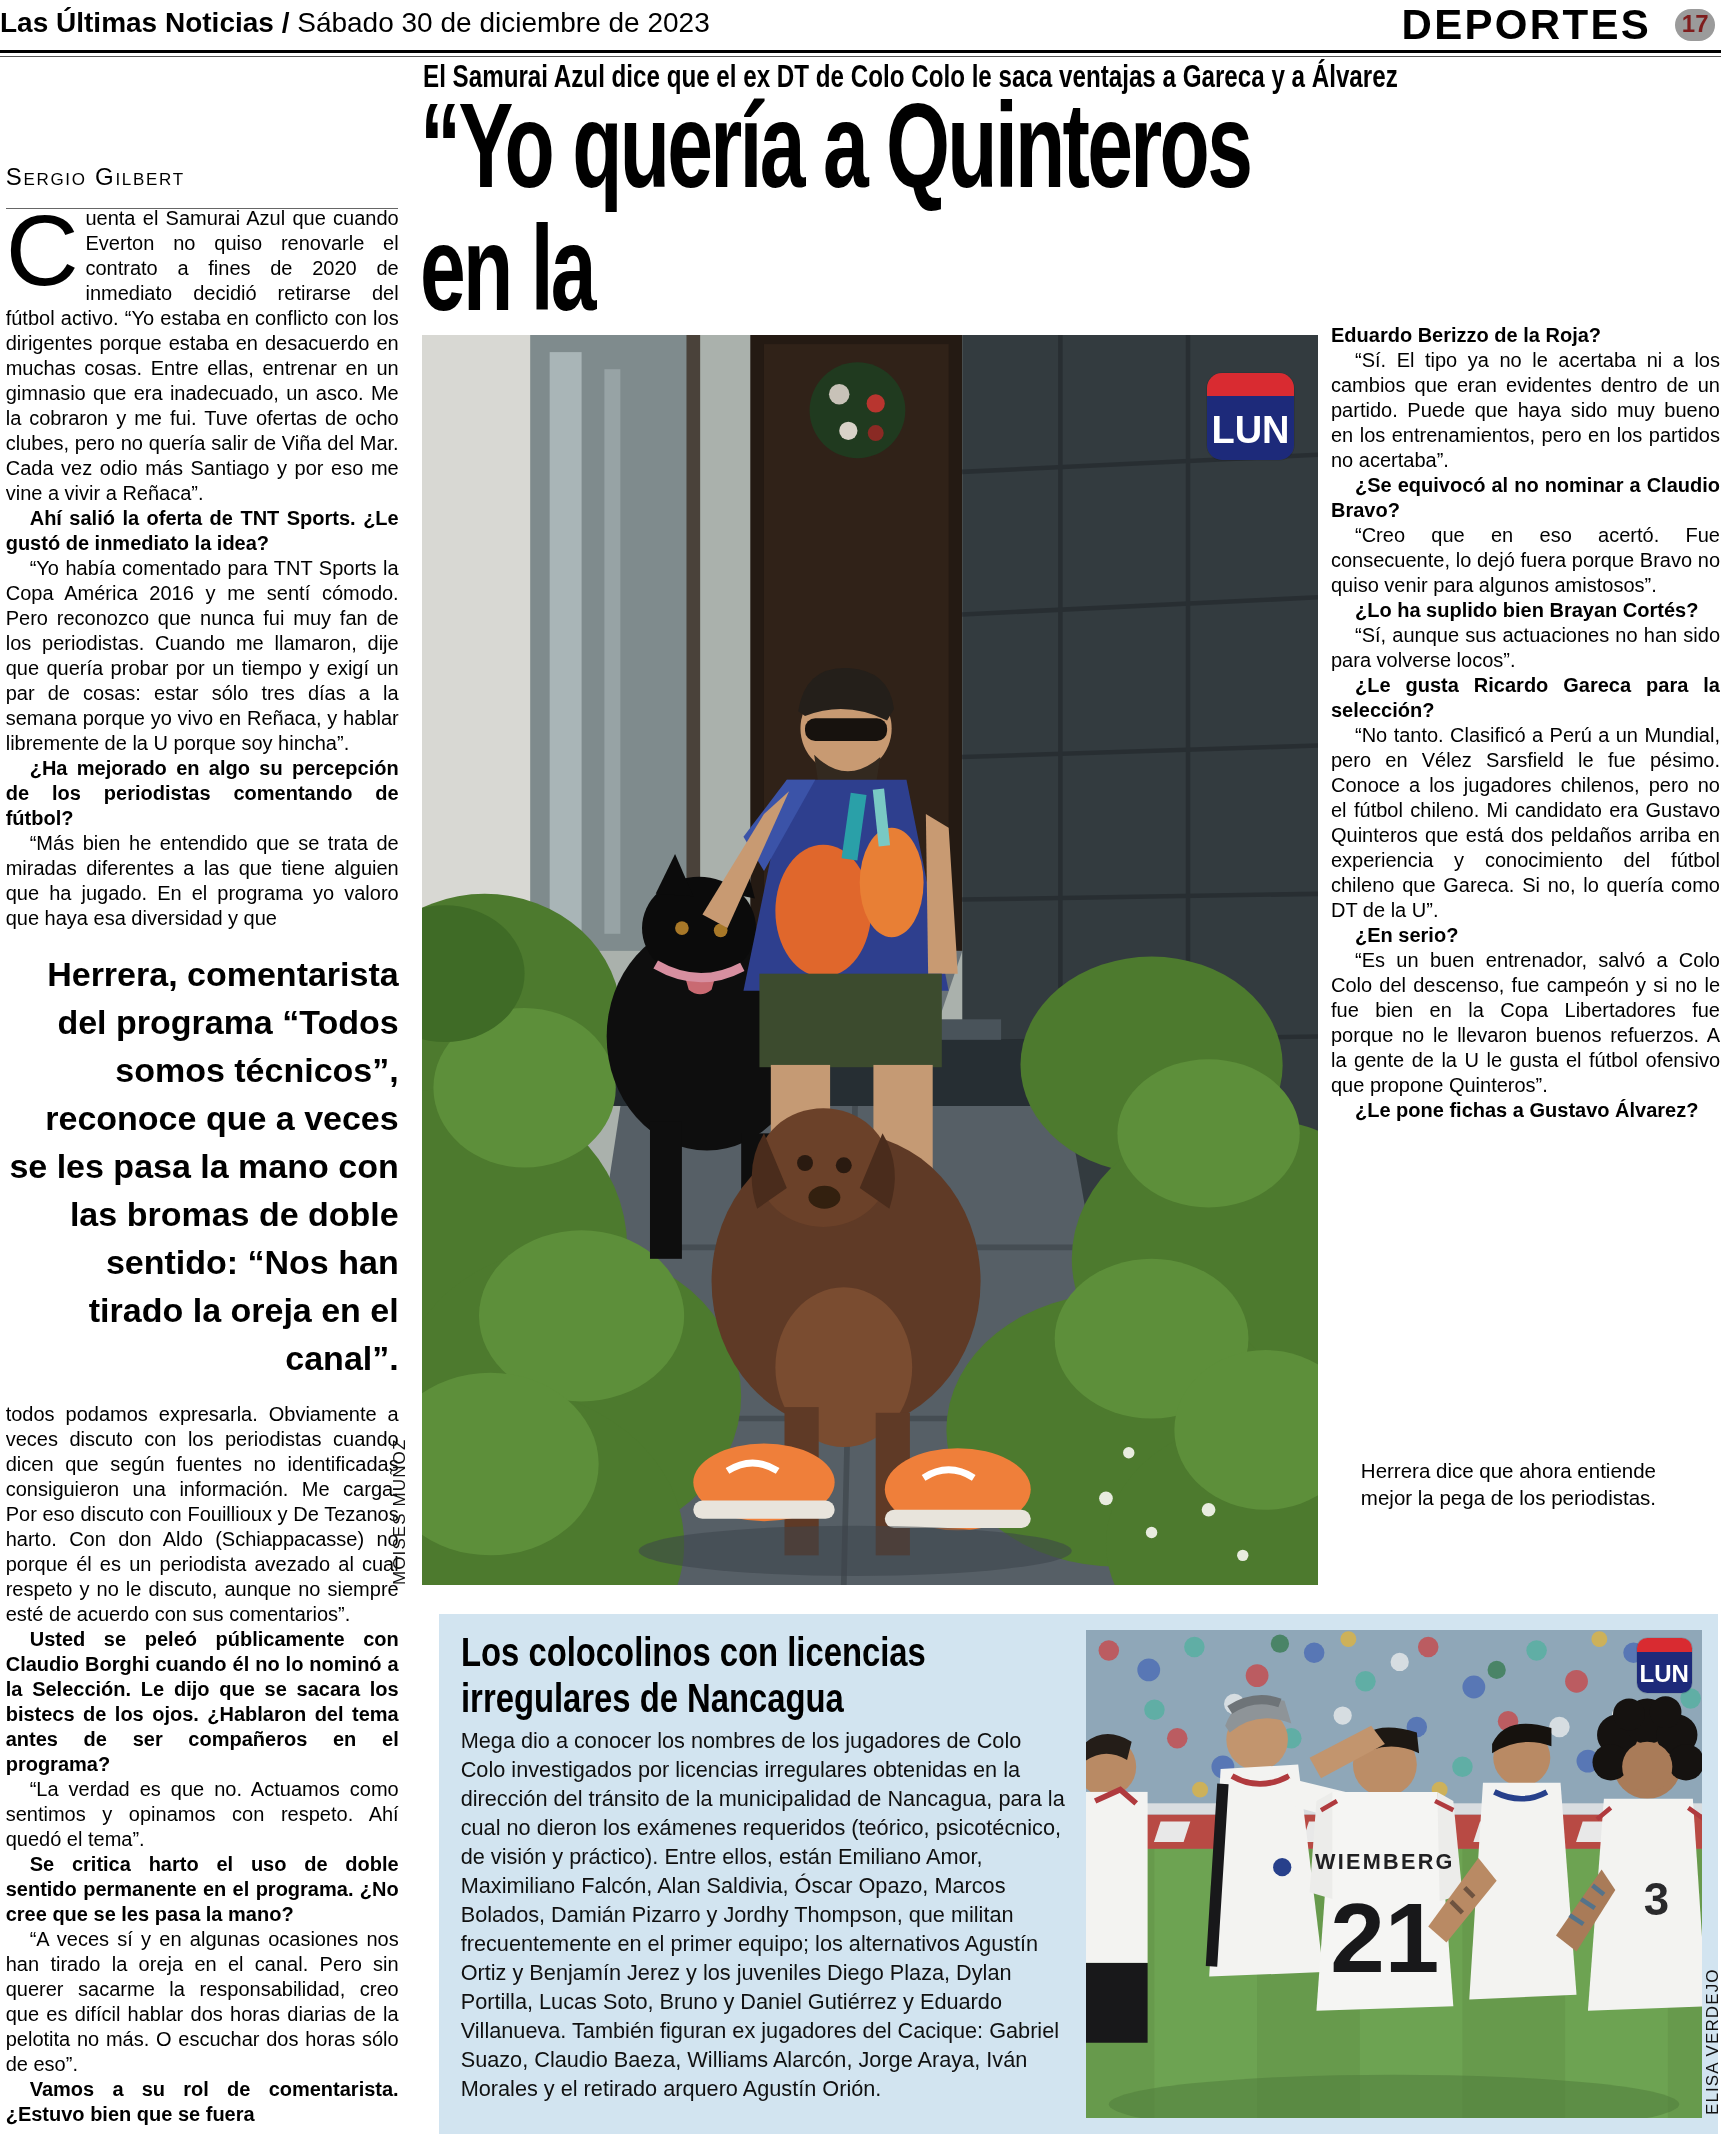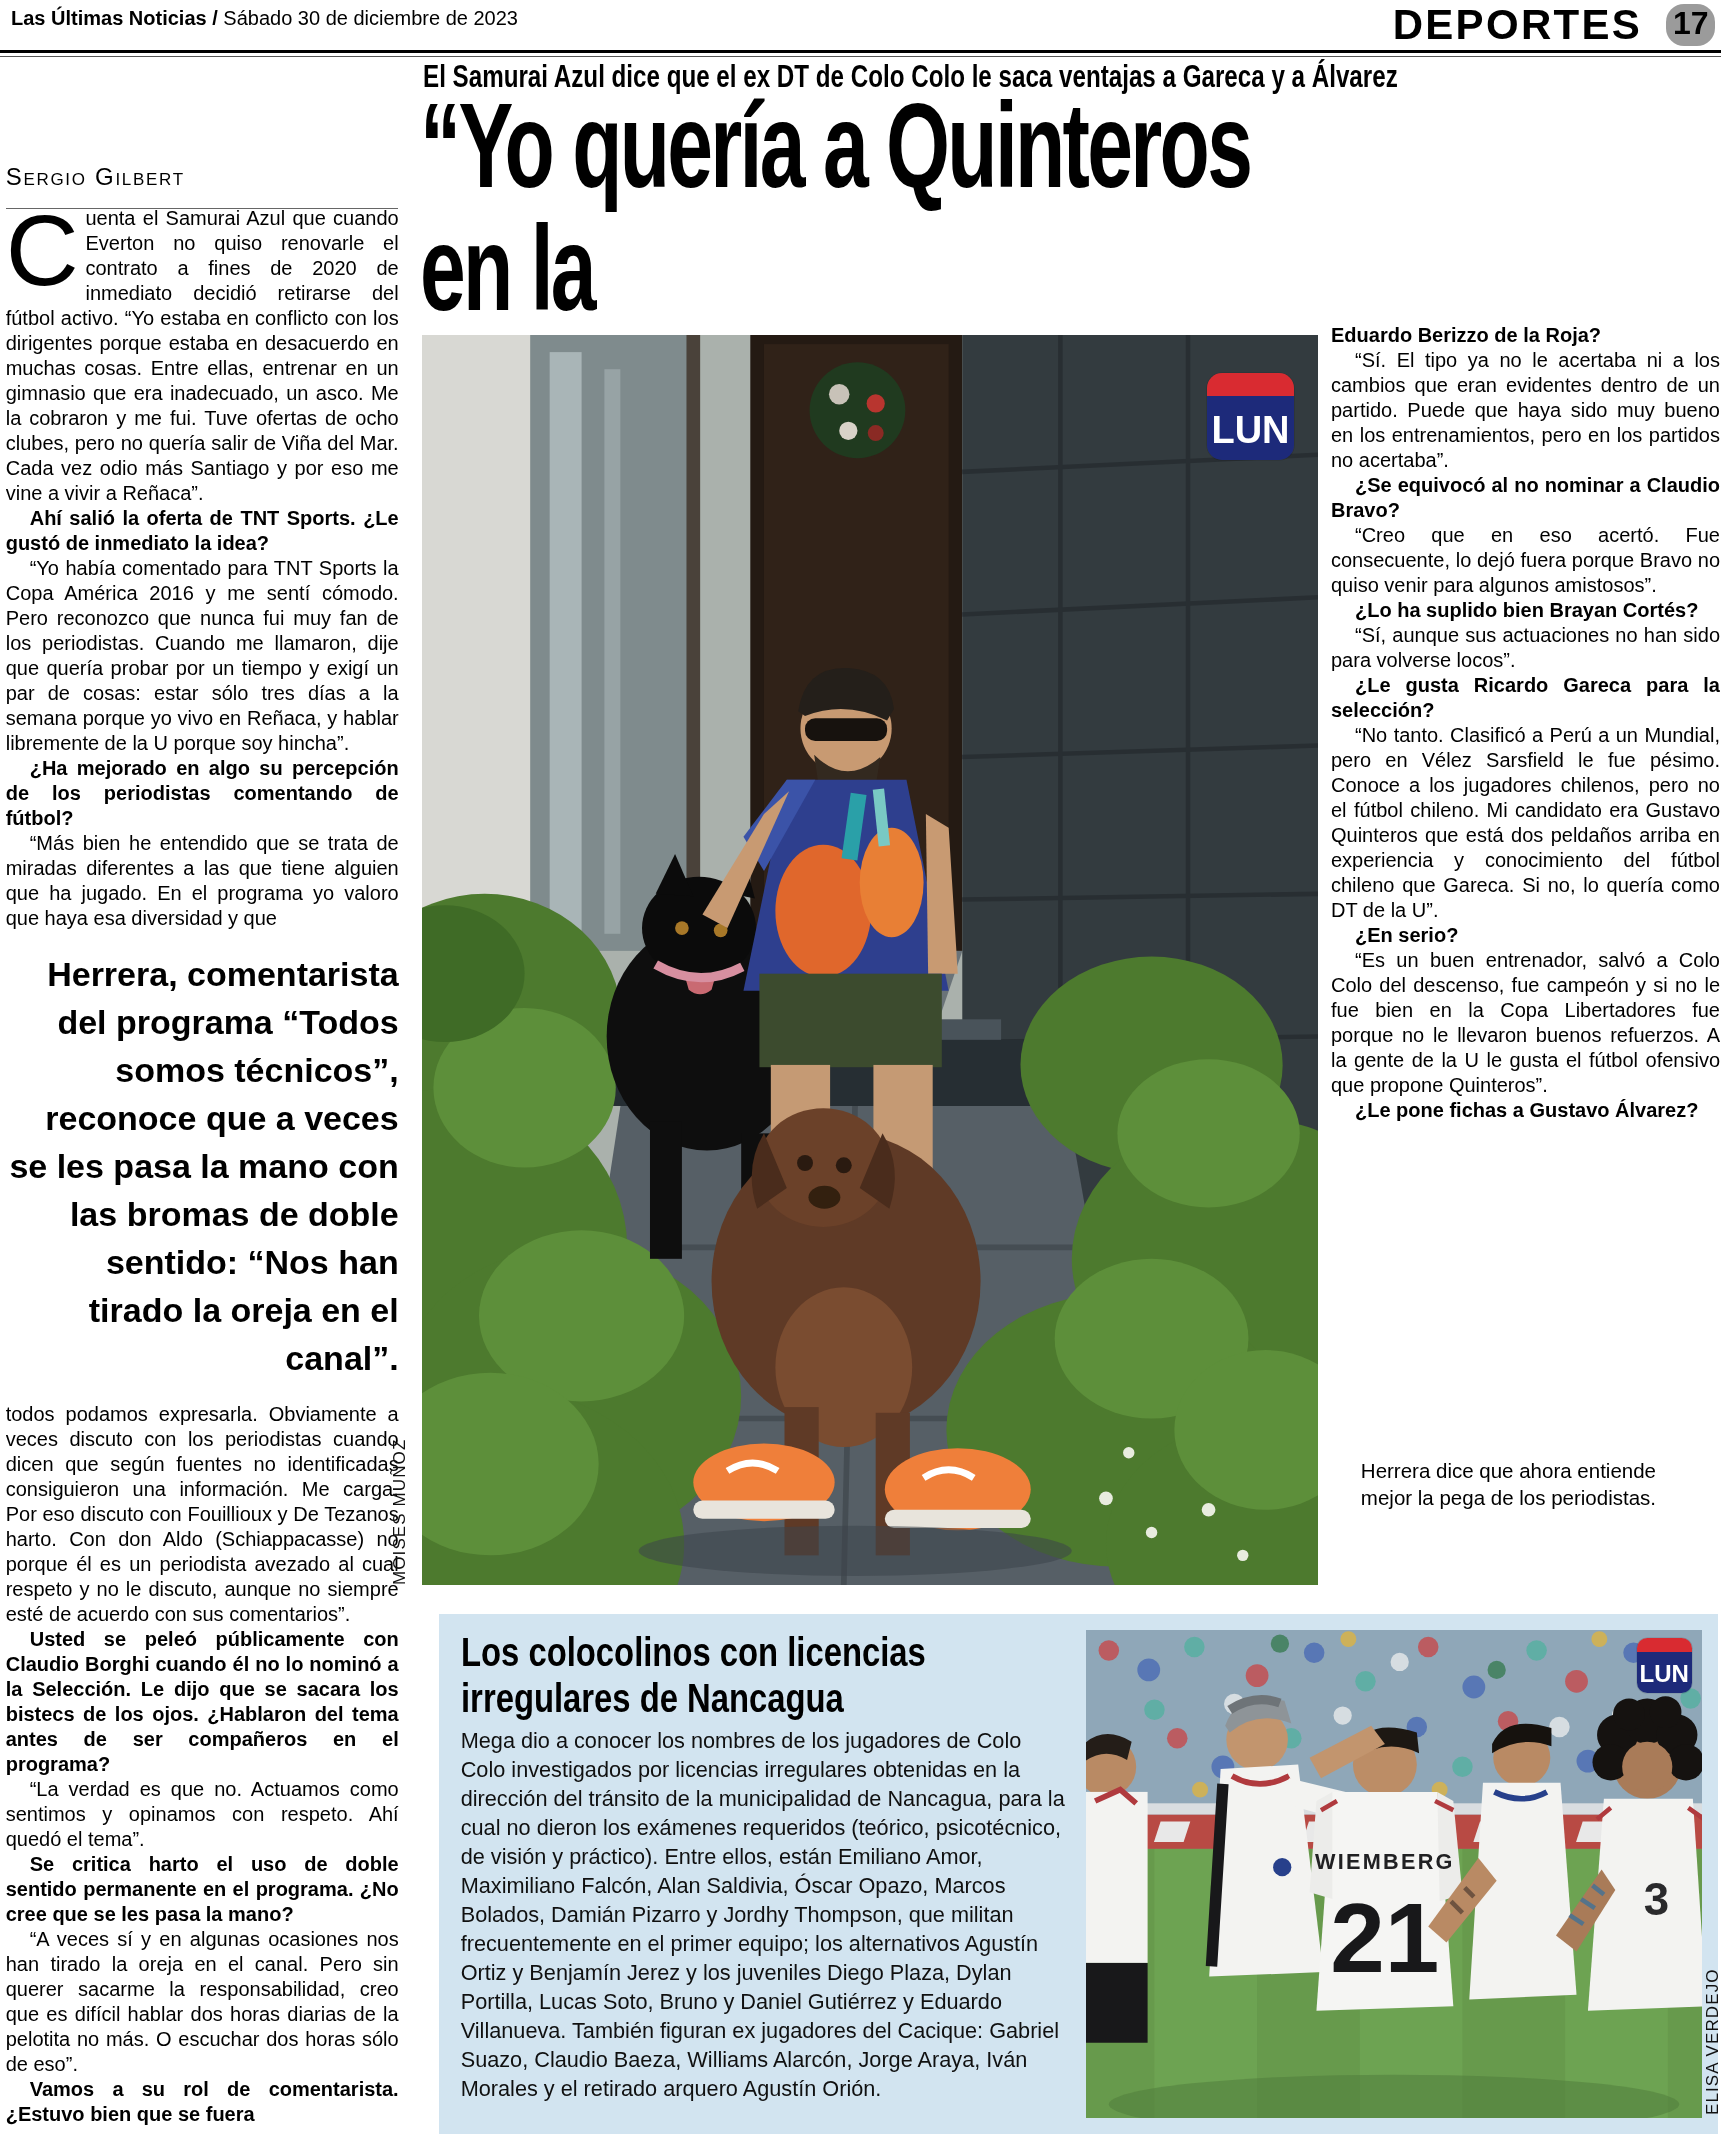--- a/index.html
+++ b/index.html
@@ -1,25 +1,25 @@
 <!DOCTYPE html>
 <html lang="es" style="font-size:9px"><head>
 <meta charset="utf-8">
 <style>
   html,body{margin:0;padding:0;background:#e8e8e8;}
   .page{position:relative;width:1721px;height:2151px;background:#ffffff;
         font-family:"Liberation Sans", sans-serif;color:#000;overflow:hidden;}
 
   
-  .header-left{position:absolute;left:11px;top:6.8px;font-size:20px;white-space:nowrap;}
+  .header-left{position:absolute;left:0;top:6.8px;font-size:28px;white-space:nowrap;}
   .masthead{font-weight:bold;}
   .header-date{font-weight:normal;}
   .header-right{position:absolute;right:5.7px;top:1.1px;display:flex;align-items:center;gap:24px;}
   .section-title{font-size:42px;font-weight:bold;letter-spacing:2.3px;}
-  .page-badge{background:#9b9b9b;color:#000000;font-size:32px;font-weight:bold;
+  .page-badge{background:#9b9b9b;color:#7f1d1d;font-size:24px;font-weight:bold;
               padding:1.1px 6.8px 3.4px 6.8px;border-radius:18px;}
   .header-rule{position:absolute;left:0;top:50px;width:1721px;height:3.4px;background:#000;}
   .header-rule2{position:absolute;left:0;top:56px;width:1721px;height:1.1px;background:#555;}
 
   
   .kicker{position:absolute;left:423px;top:59px;font-size:31px;font-weight:bold;
           white-space:nowrap;transform:scaleX(0.78);transform-origin:0 0;}
   .headline{position:absolute;left:420px;top:84px;font-size:121px;line-height:123px;
             font-weight:bold;letter-spacing:-4px;white-space:pre-line;
             transform:scaleX(0.68);transform-origin:0 0;}

